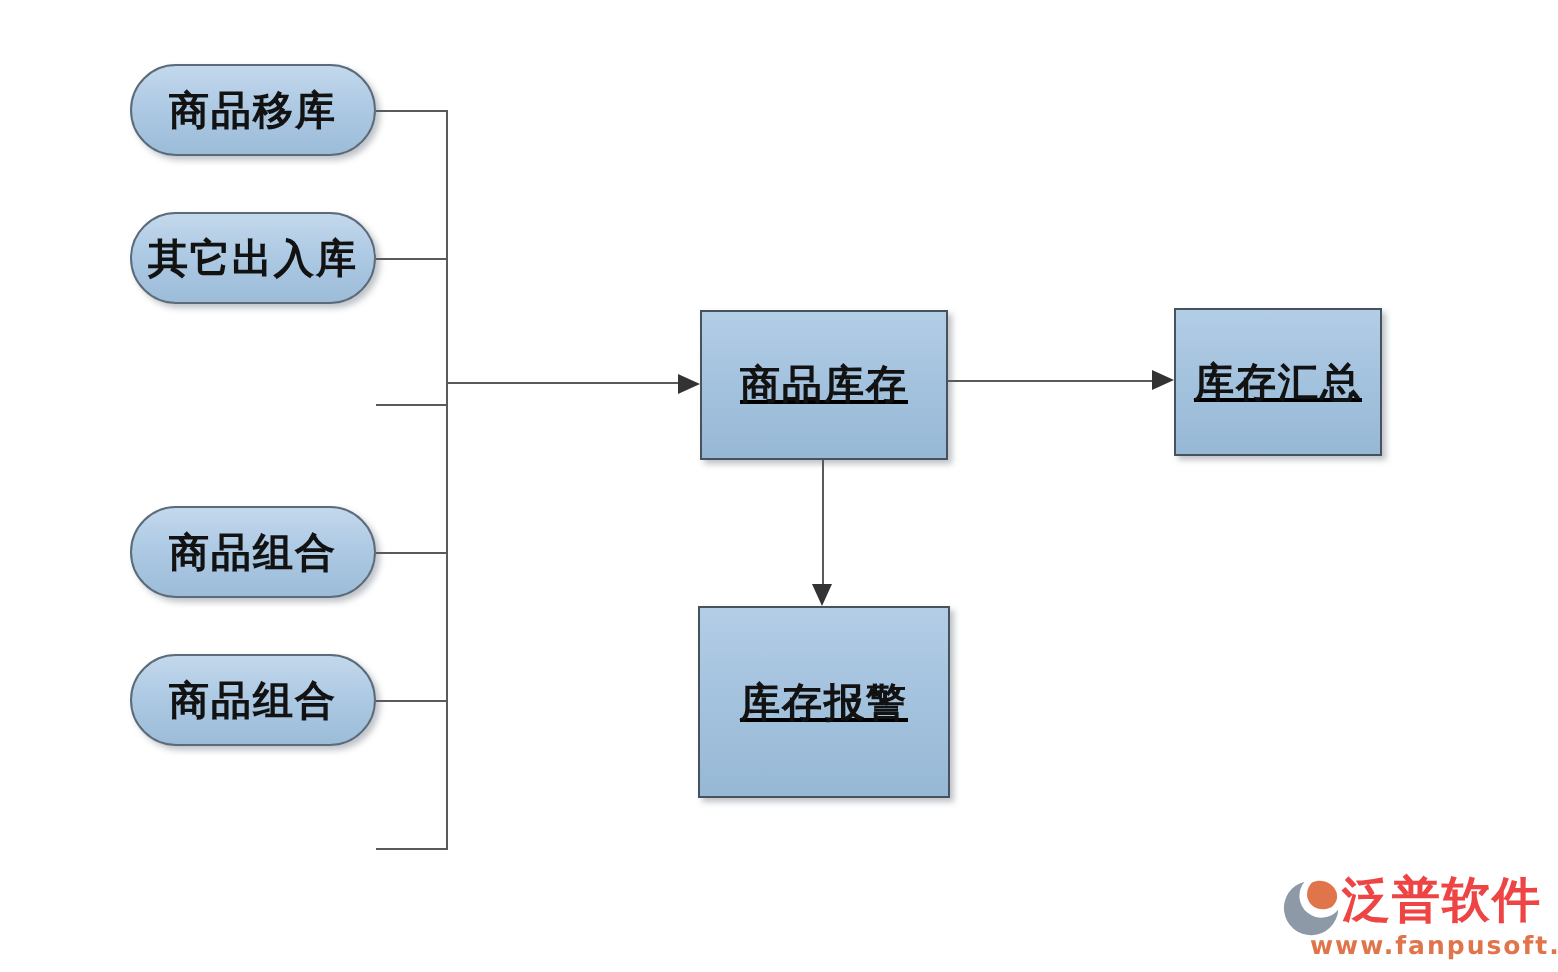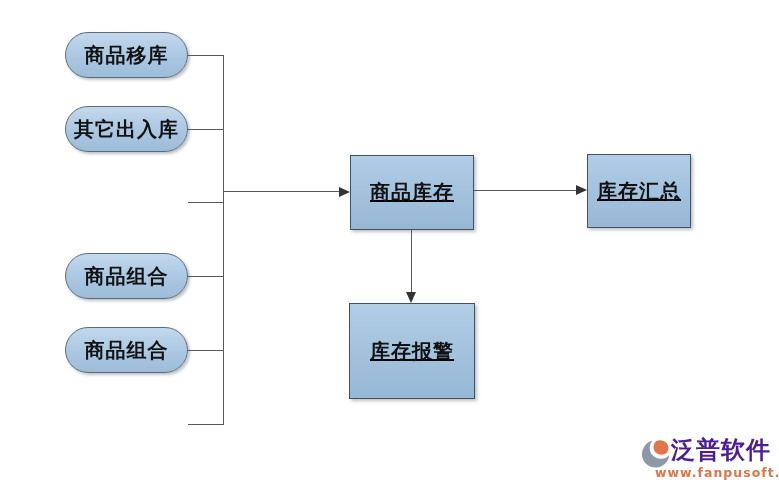--- a/index.html
+++ b/index.html
@@ -60,21 +60,21 @@
     position: absolute; width: 0; height: 0;
     border-left: 5px solid transparent;
     border-right: 5px solid transparent;
     border-top: 11px solid #333333;
   }
   
   .watermark { position: absolute; right: 4px; bottom: 4px; width: 140px; height: 46px; }
   .wm-icon { position: absolute; left: 6px; top: 2px; }
   .wm-brand {
     position: absolute; left: 36px; top: -2px;
-    font-size: 24px; font-weight: bold; color: #4c1d95;
+    font-size: 24px; font-weight: bold; color: #ef4444;
     letter-spacing: 1px; white-space: nowrap;
   }
   .wm-url {
     position: absolute; left: 20px; top: 29px;
     font-size: 12.5px; font-weight: bold; color: #e0744a;
     letter-spacing: 1px; white-space: nowrap;
   }
 </style>
 </head>
 <body>

